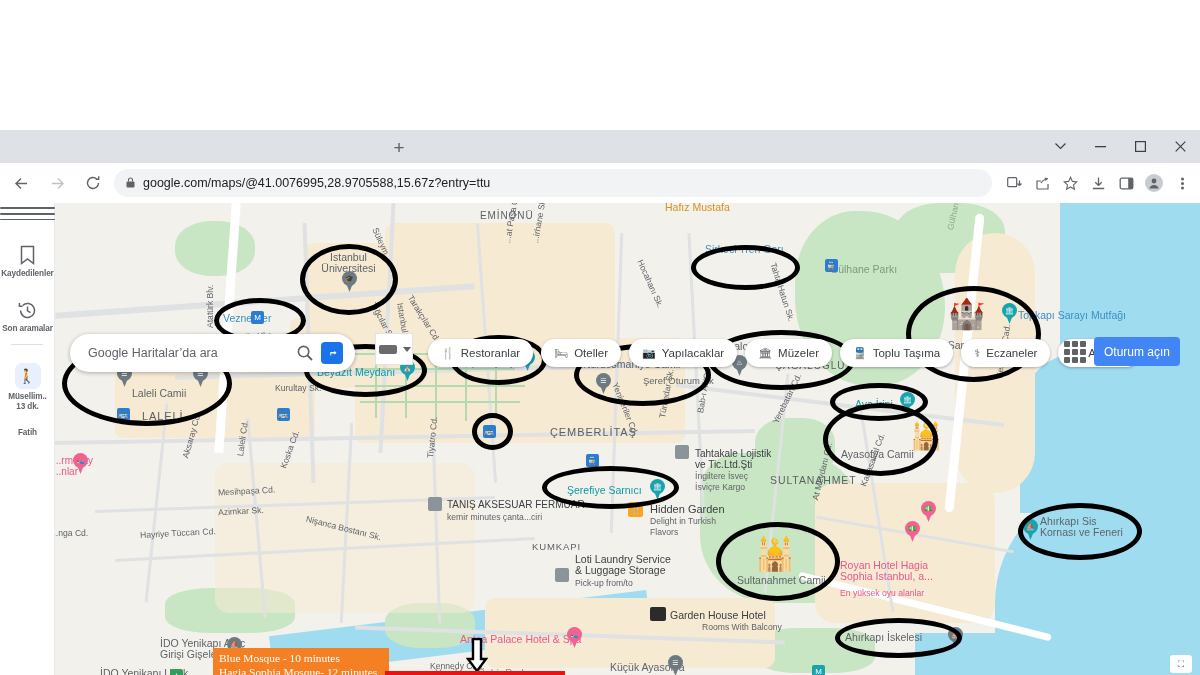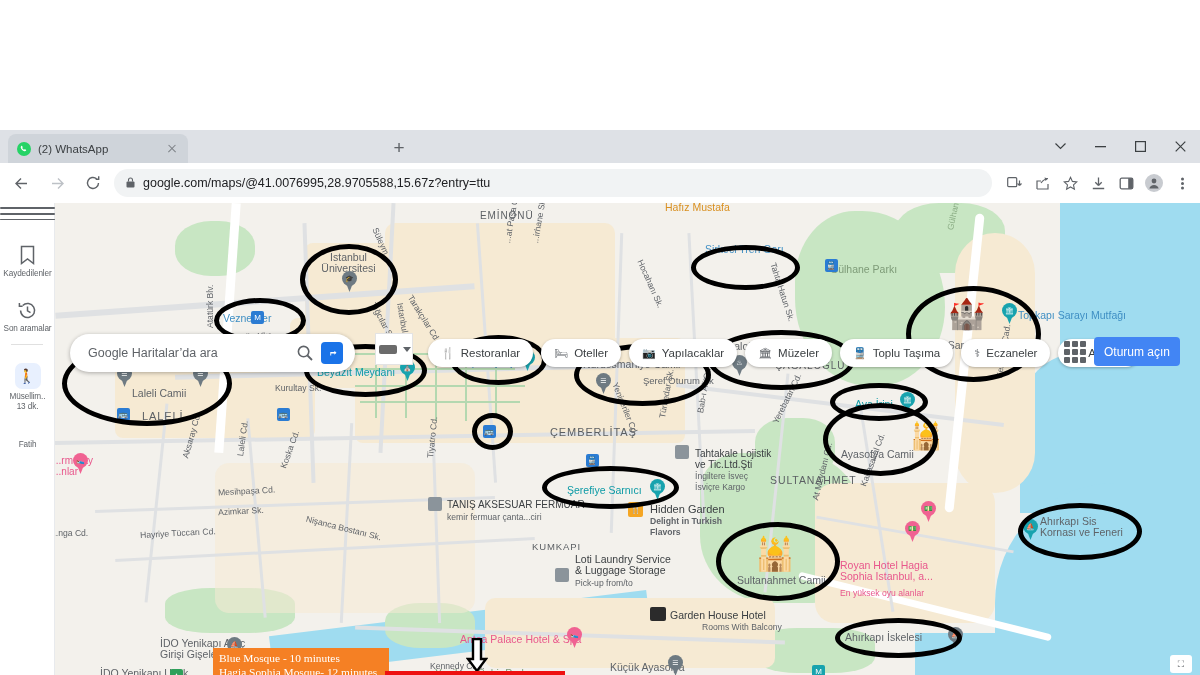--- a/index.html
+++ b/index.html
@@ -75,21 +75,21 @@
   .landy { position:absolute; background:#f6ead3; }
   .roadw { position:absolute; background:#ffffff; }
   .roadg { position:absolute; background:#dfe1e3; }
   .greenline { position:absolute; background:#b4d8b0; }
 
   
   .rail { position:absolute; left:0; top:73px; width:55px; height:472px; background:#fff;
           border-right:1px solid #e8eaed; }
   .rail-item { width:55px; text-align:center; color:#5f6368; }
   .rail-label { font-size:8.2px; line-height:10px; color:#5f6368; letter-spacing:-.1px;
-                white-space:nowrap; overflow:hidden; }
+                white-space:nowrap; overflow:hidden;font-weight:bold; }
   .hamb { margin: 14px auto 0; width:20px; }
   .hamb span { display:block; height:1.8px; background:#5f6368; margin:4px 0; border-radius:1px; }
   .rail-sep { width:32px; height:1px; background:#e0e0e0; margin:10px auto; }
   .walkchip { width:26px;height:26px;border-radius:7px;background:#e8f0fe;margin:0 auto 3px;
               display:flex;align-items:center;justify-content:center;color:#1a73e8;font-size:14px; }
   .photochip { width:29px;height:29px;border-radius:7px;margin:0 auto 3px;
                background:linear-gradient(150deg,#8d8378 0%,#6a6057 45%,#3b3631 100%);
                position:relative; }
   .photochip .badge { position:absolute; right:4px; bottom:3px; font-size:8px; color:#fff; font-weight:700; }
 
@@ -178,30 +178,20 @@
 </style>
 </head>
 <body>
 
 <div id="page">
 
   <div class="browser">
 
     <div class="tabstrip">
 
-      <div class="tab inactive">
-        <span class="tab-fav">
-          <svg width="14" height="14" viewBox="0 0 14 14">
-              <circle cx="7" cy="7" r="7" fill="#25D366"></circle>
-              <path d="M4.4 3.9c.3-.1.6 0 .8.3l.5.9c.1.2 0 .4-.1.5l-.4.4c.4.8 1 1.4 1.8 1.8l.4-.4c.2-.2.4-.2.6-.1l.9.5c.3.2.4.5.2.8-.3.6-1 .9-1.7.7C5.8 8.9 4.3 7.4 3.8 5.7c-.2-.7.1-1.5.6-1.8z" fill="#fff"></path>
-            </svg>
-        </span>
-        <span class="tab-title">(2) WhatsApp</span>
-        <span class="tab-close"></span>
-      </div>
 
 
       <div class="newtab">+</div>
 
       <div class="wincontrols">
         <div>
           <svg width="11" height="7" viewBox="0 0 11 7">
               <path d="M.5.5 5.5 5.5 10.5.5" stroke="#3c4043" stroke-width="1.2" fill="none"></path>
             </svg>
         </div>
@@ -384,35 +374,35 @@
         <div class="lbl" style="left:77px;top:184px;text-align:center;">Laleli Camii</div>
         <div class="lbl teal" style="left:800px;top:195px;">Aya İrini</div>
         <div class="lbl" style="left:786px;top:245px;">Ayasofya Camii</div>
         <div class="lbl teal" style="left:512px;top:281px;">Şerefiye Sarnıcı</div>
         <div class="lbl" style="left:682px;top:371px;">Sultanahmet Camii</div>
         <div class="lbl" style="left:790px;top:428px;">Ahırkapı İskelesi</div>
         <div class="lbl two" style="left:985px;top:313px;width:84px;">Ahırkapı Sis Kornası ve Feneri</div>
         <div class="lbl two dark" style="left:640px;top:245px;width:88px;font-size:10px;">Tahtakale Lojistik ve Tic.Ltd.Şti</div>
         <div class="lbl two sm" style="left:640px;top:268px;width:80px;">İngiltere İsveç İsviçre Kargo</div>
         <div class="lbl dark" style="left:595px;top:300px;font-size:11px;">Hidden Garden</div>
-        <div class="lbl two sm" style="left:595px;top:313px;width:80px;font-weight:bold;">Delight in Turkish Flavors</div>
+        <div class="lbl two sm" style="left:595px;top:313px;width:80px;">Delight in Turkish Flavors</div>
         <div class="lbl two dark" style="left:520px;top:351px;width:98px;font-size:10.5px;">Loti Laundry Service &amp; Luggage Storage</div>
         <div class="lbl two sm" style="left:520px;top:375px;width:60px;">Pick-up from/to</div>
         <div class="lbl pink two" style="left:785px;top:357px;width:100px;font-size:10.5px;">Royan Hotel Hagia Sophia Istanbul, a...</div>
         <div class="lbl pink sm" style="left:785px;top:385px;">En yüksek oyu alanlar</div>
         <div class="lbl dark" style="left:615px;top:406px;font-size:10.5px;">Garden House Hotel</div>
         <div class="lbl sm" style="left:615px;top:419px;margin-left:32px;">Rooms With Balcony</div>
         <div class="lbl pink" style="left:405px;top:430px;">Antea Palace Hotel &amp; Spa</div>
         <div class="lbl" style="left:555px;top:458px;">Küçük Ayasofya</div>
         <div class="lbl two" style="left:105px;top:435px;width:95px;">İDO Yenikapı Araç Girişi Gişeleri</div>
         <div class="lbl" style="left:45px;top:464px;">İDO Yenikapı Uçak...</div>
         <div class="lbl" style="left:255px;top:464px;">Yenikapı</div>
         <div class="lbl" style="left:380px;top:464px;color:#7e9b78;">Yenikapı Şehir Parkı</div>
         <div class="lbl dark" style="left:392px;top:296px;font-size:10px;">TANIŞ AKSESUAR FERMUAR</div>
-        <div class="lbl sm" style="left:392px;top:309px;">kemir fermuar çanta...ciri</div>
+        <div class="lbl sm" style="left:392px;top:309px;">kemir minutes çanta...ciri</div>
         <div class="lbl" style="left:588px;top:172px;font-size:9.5px;">Şeref Oturum Sk</div>
         <div class="lbl pink two" style="left:-2px;top:252px;width:46px;font-size:10px;">...rm City ...nlar</div>
 
         <div class="lbl rot sm" style="left:155px;top:120px;transform:rotate(-90deg);">Atatürk Blv.</div>
         <div class="lbl sm" style="left:185px;top:128px;transform:rotate(-4deg);">Ağa Ykş.</div>
         <div class="lbl sm" style="left:220px;top:180px;">Kurultay Sk.</div>
         <div class="lbl rot sm" style="left:130px;top:250px;transform:rotate(-74deg);">Aksaray Cd.</div>
         <div class="lbl rot sm" style="left:185px;top:248px;transform:rotate(-82deg);">Laleli Cd.</div>
         <div class="lbl rot sm" style="left:228px;top:260px;transform:rotate(-70deg);">Koska Cd.</div>
         <div class="lbl sm" style="left:163px;top:283px;transform:rotate(-3deg);">Mesihpaşa Cd.</div>
@@ -589,21 +579,21 @@
               </svg>
           </span>
           <div class="rail-label" style="white-space:normal;">Son aramalar</div>
         </div>
         <div class="rail-sep"></div>
         <div class="rail-item" style="margin-top:18px;">
           <span class="walkchip">🚶</span>
           <div class="rail-label">Müsellim..</div>
           <div class="rail-label">13 dk.</div>
         </div>
-        <div class="rail-item" style="margin-top:28px;">
+        <div class="rail-item" style="margin-top:16px;">
           <span class="photochip">
             <span class="badge">5</span>
           </span>
           <div class="rail-label">Fatih</div>
         </div>
       </div>
 
       <div class="searchbar" style="top:131px;">
         <span class="ph">Google Haritalar’da ara</span>
         <span class="s-ico">

